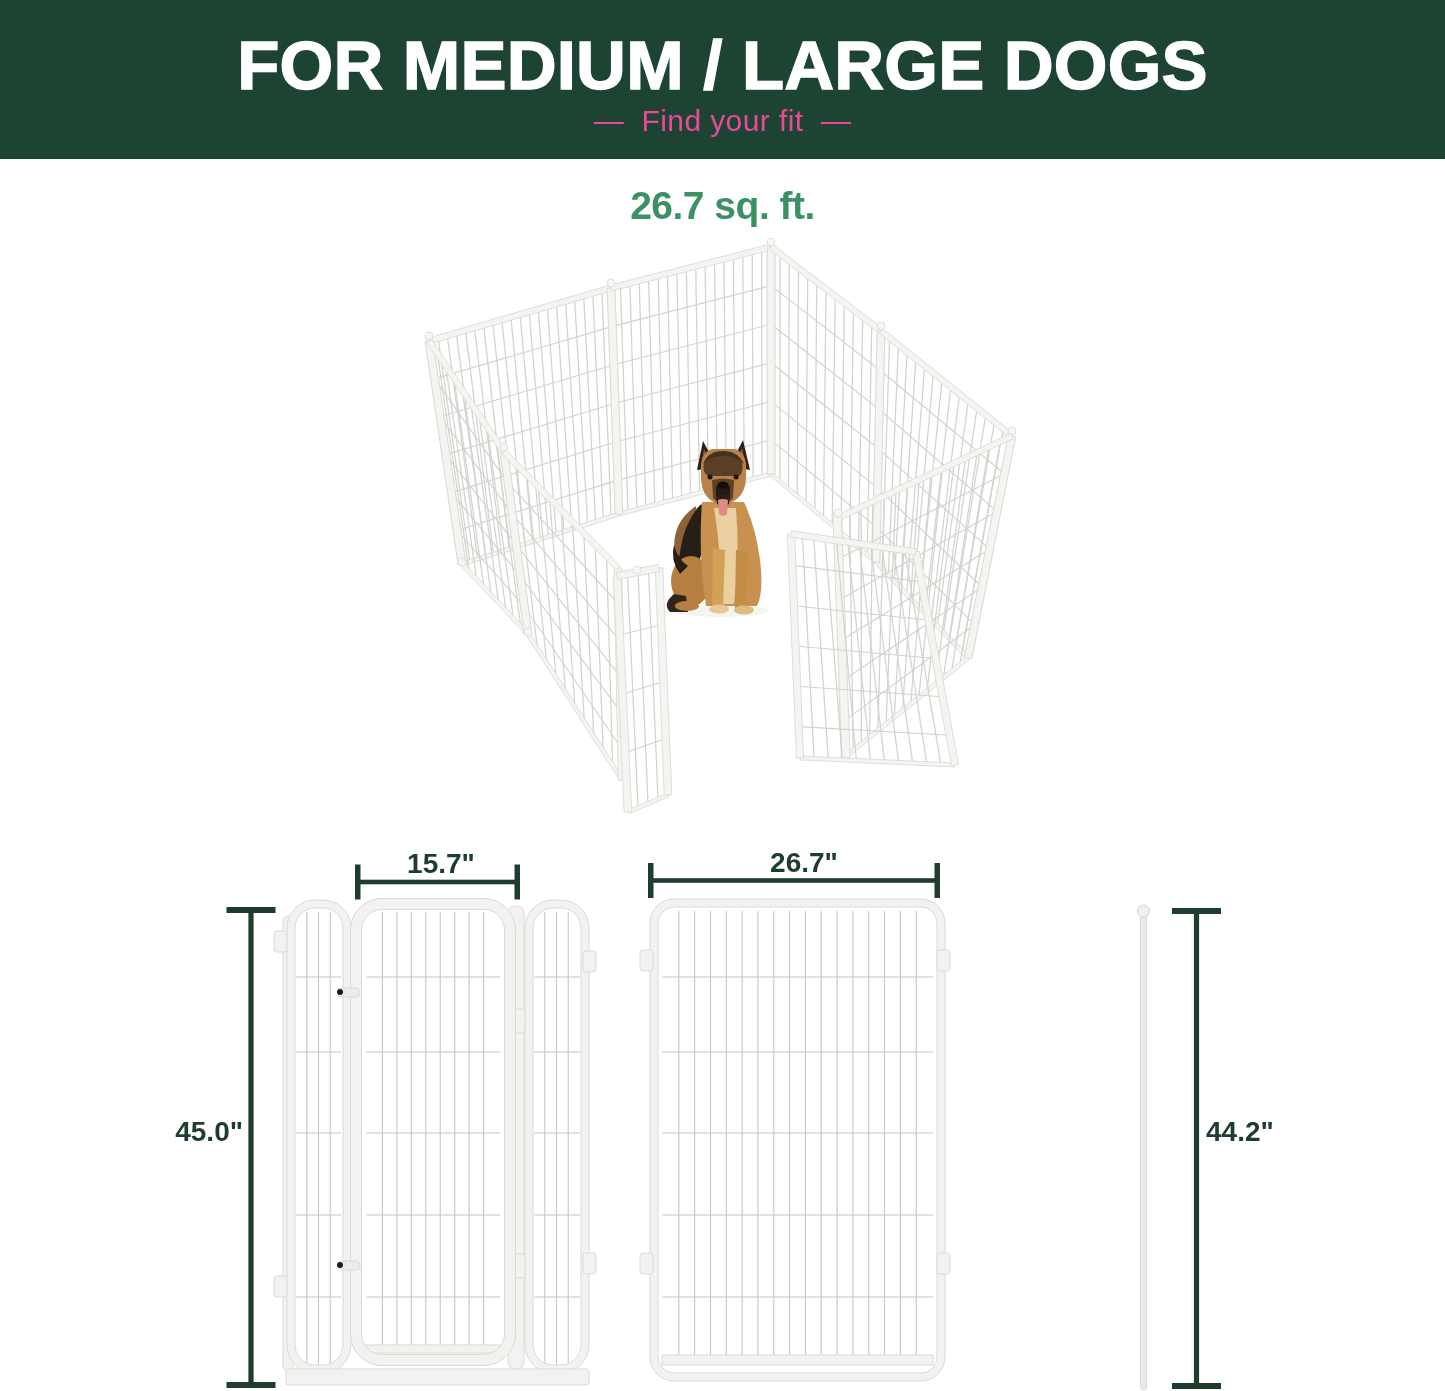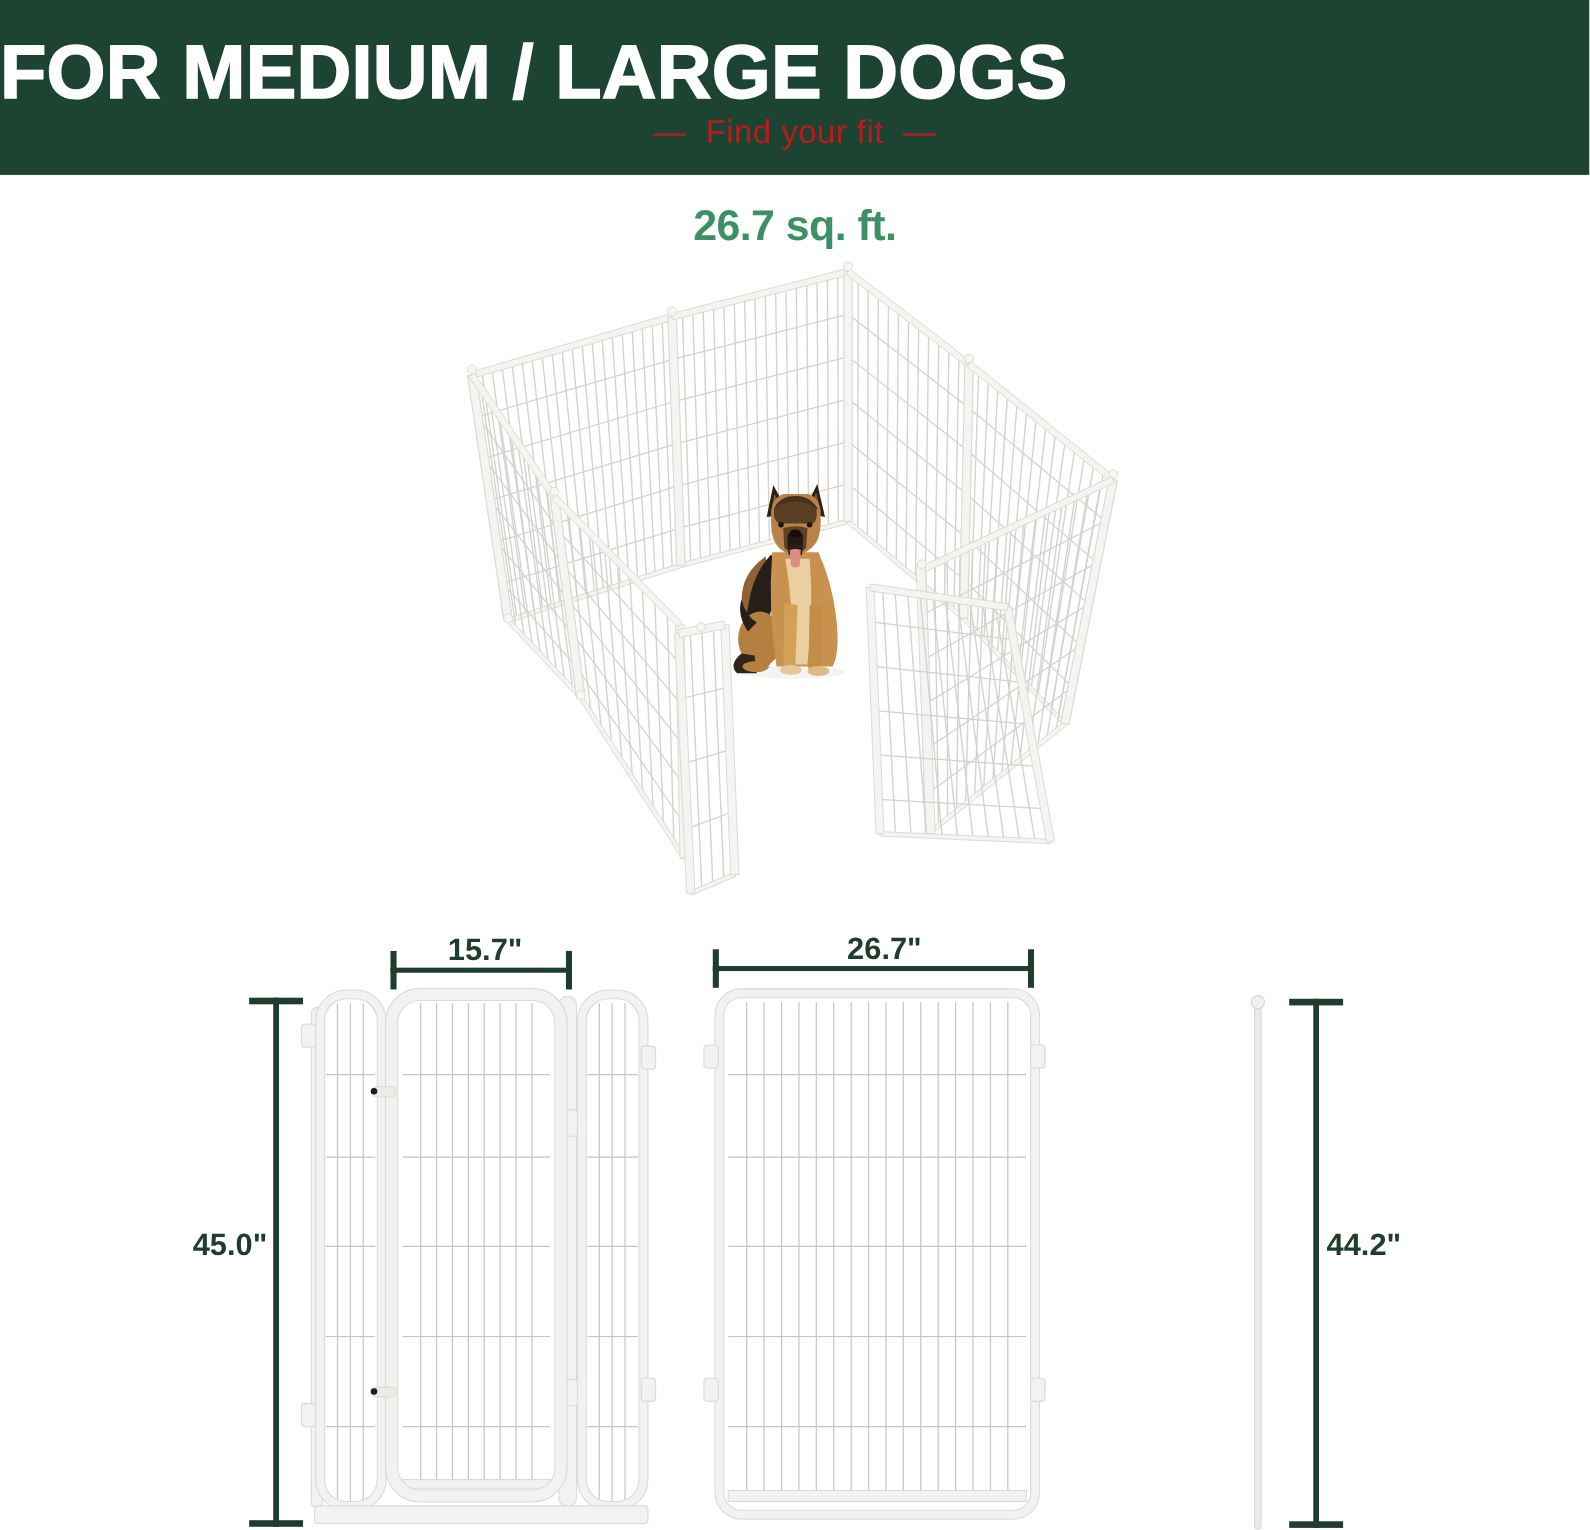--- a/index.html
+++ b/index.html
@@ -1,19 +1,19 @@
 <!DOCTYPE html>
 <html><head>
 <meta charset="utf-8">
 <style>
 html,body { margin:0; padding:0; background:#ffffff; }
 body { width:1445px; height:1391px; position:relative; overflow:hidden; font-family:"Liberation Sans", sans-serif; }
 .banner { position:absolute; left:0; top:0; width:1445px; height:159px; background:#1d4432; }
-.title { position:absolute; left:0; top:31px; width:1445px; text-align:left; color:#ffffff; font-size:69px; font-weight:bold; letter-spacing:0.2px; -webkit-text-stroke:1.4px #ffffff; line-height:69px; white-space:nowrap; }
-.subtitle { position:absolute; left:0; top:105px; width:1445px; text-align:center; color:#b91c1c; font-size:30px; font-weight:normal; letter-spacing:0.4px; line-height:31px; }
+.title { position:absolute; left:0; top:31px; width:1445px; text-align:center; color:#ffffff; font-size:69px; font-weight:bold; letter-spacing:0.2px; -webkit-text-stroke:1.4px #ffffff; line-height:69px; white-space:nowrap; }
+.subtitle { position:absolute; left:0; top:105px; width:1445px; text-align:center; color:#ec4899; font-size:30px; font-weight:normal; letter-spacing:0.4px; line-height:31px; }
 .sqft { position:absolute; left:0; top:186px; width:1445px; text-align:center; color:#3b9164; font-size:39px; font-weight:bold; letter-spacing:-0.5px; line-height:40px; }
 svg.scene { position:absolute; left:0; top:0; }
 </style>
 </head>
 <body>
 
 <div class="banner"></div>
 
 <div class="title">FOR MEDIUM / LARGE DOGS</div>
 

